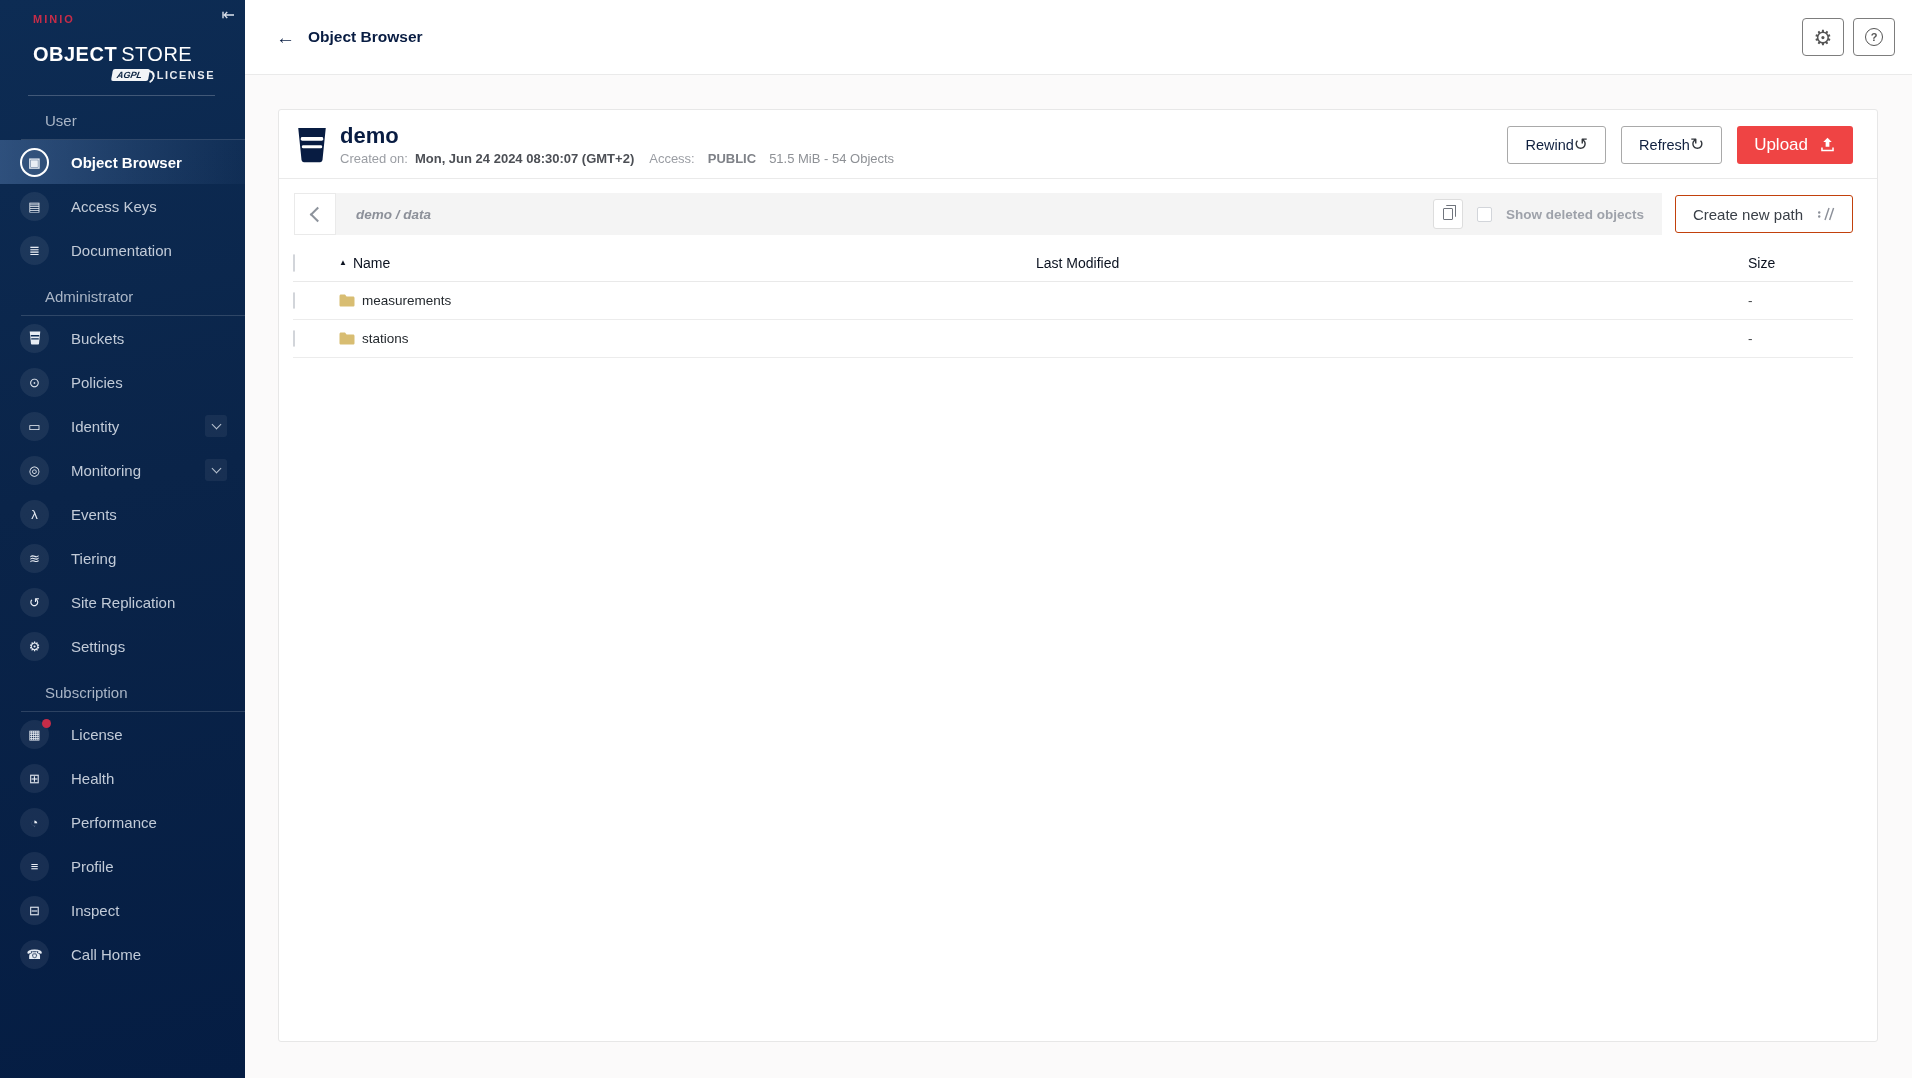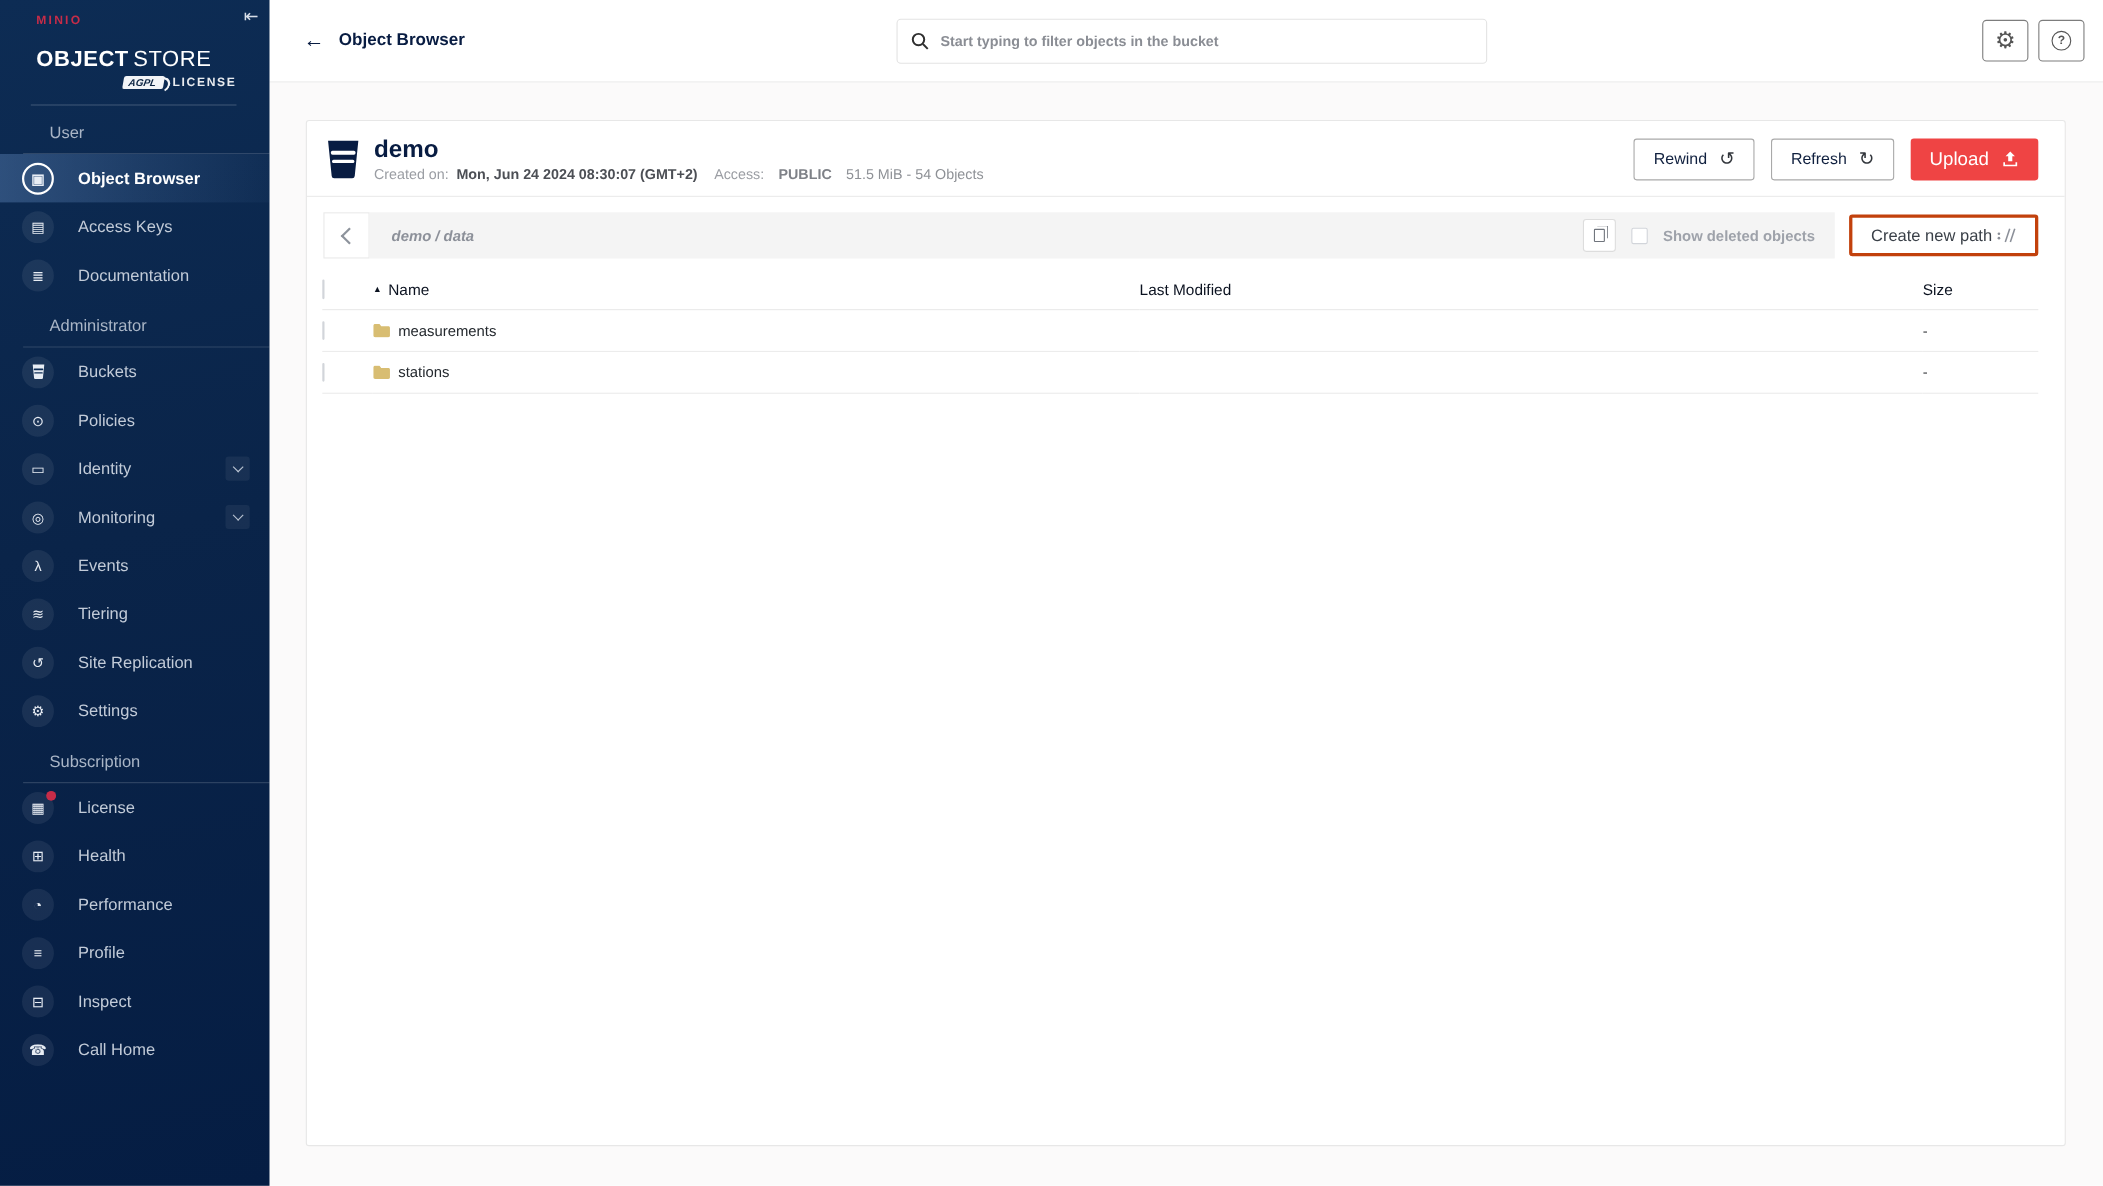--- a/index.html
+++ b/index.html
@@ -65,21 +65,21 @@
   .bucket-header { display:flex; align-items:center; padding:13px 24px 12px 18px; }
   .bucket-info { margin-left:13px; flex:1; }
   .bucket-name { font-size:22px; font-weight:bold; color:#081c42; line-height:1.15; }
   .bucket-meta { margin-top:3px; font-size:13px; display:flex; gap:7px; align-items:baseline; }
   .meta-label { color:#9a9da3; }
   .meta-value { color:#4c4f55; font-weight:bold; }
   .meta-public { color:#7e8187; font-weight:bold; margin-left:6px; }
   .meta-summary { color:#8e9196; margin-left:6px; }
   .bucket-actions { display:flex; gap:15px; align-items:center; }
   .btn-outline { height:38px; padding:0 17px; border:1px solid #a9a9a9; border-radius:3px; background:#fff;
-    color:#10203f; font-size:14.5px; display:flex; gap:11px; align-items:center; cursor:pointer;
+    color:#10203f; font-size:14.5px; display:flex; align-items:center; cursor:pointer;
     font-family:"Liberation Sans",sans-serif; }
   .btn-outline .circ-arrow { font-size:17px; color:#32363c; }
   .btn-primary { height:38px; padding:0 17px; border:none; border-radius:3px; background:#ef4444;
     color:#fff; font-size:17px; display:flex; gap:11px; align-items:center; cursor:pointer;
     font-family:"Liberation Sans",sans-serif; }
   .section-sep { border-top:1px solid #eaeaea; }
 
   
   .browse-bar { display:flex; align-items:center; margin:14px 24px 0 15px; }
   .back-chip { width:42px; height:42px; min-width:42px; border:1px solid #eaeaea; background:#fff;
@@ -89,22 +89,22 @@
   .path-bar { flex:1; height:42px; background:#f4f4f4; display:flex; align-items:center;
     padding:0 14px 0 20px; gap:14px; }
   .path-text { color:#8c9099; font-weight:bold; font-size:13.5px; flex:1;font-style:italic; }
   .copy-btn { width:30px; height:30px; background:#fff; border:1px solid #ddd; border-radius:3px;
     display:flex; align-items:center; justify-content:center; cursor:pointer; }
   .copy-ic { width:10px; height:12px; border:1.5px solid #70757d; border-radius:1px; position:relative; background:#fff; }
   .copy-ic:before { content:""; position:absolute; left:2px; top:-4px; width:9px; height:11px;
     border:1.5px solid #70757d; border-radius:1px; border-bottom:none; border-left:none; }
   .cb { width:15px; height:15px; border:1.5px solid #d2d5da; border-radius:2px; background:#fff; cursor:pointer; }
   .cb-label { color:#9ea2aa; font-weight:bold; font-size:13.5px; margin-right:4px; white-space:nowrap; }
-  .create-path-btn { margin-left:13px; height:38px; padding:0 17px; border:3px solid #c2410c; border-radius:3px;
-    background:#fff; color:#3a4048; font-size:15px; display:flex; gap:4px; align-items:center; cursor:pointer;
+  .create-path-btn { margin-left:13px; height:38px; padding:0 17px; border:1px solid #c2410c; border-radius:3px;
+    background:#fff; color:#3a4048; font-size:15px; display:flex; gap:14px; align-items:center; cursor:pointer;
     white-space:nowrap; font-family:"Liberation Sans",sans-serif; }
 
   
   .table-wrap { padding:8px 24px 0 14px; }
   table { width:100%; border-collapse:collapse; }
   th { text-align:left; font-size:14px; color:#0b1220; font-weight:normal; padding:12px 0 10px;
     border-bottom:1px solid #e9e9e9; }
   th.cb-col { width:46px; } th.lm-col { width:712px; } th.size-col { width:105px; }
   .sort-asc { font-size:8px; color:#0b1220; margin-right:6px; vertical-align:3px; cursor:pointer; }
   td { padding:11px 0; border-bottom:1px solid #ececec; font-size:13.5px; color:#24292e; }
@@ -216,27 +216,20 @@
         <span class="nav-label">Call Home</span>
       </div>
     </div>
 </div>
 
 <div class="main">
 
   <div class="topbar">
     <span class="back-arrow">←</span>
     <span class="page-title">Object Browser</span>
-    <div class="search-wrap">
-      <svg width="17" height="17" viewBox="0 0 17 17">
-        <circle cx="7" cy="7" r="5.2" fill="none" stroke="#2f2f2f" stroke-width="1.8"></circle>
-        <line x1="11" y1="11" x2="15.4" y2="15.4" stroke="#2f2f2f" stroke-width="1.8"></line>
-      </svg>
-      <input type="text" placeholder="Start typing to filter objects in the bucket" style="">
-    </div>
     <div class="topbar-actions">
       <div class="icon-btn">
         <span class="gear-glyph">⚙</span>
       </div>
       <div class="icon-btn">
         <span class="qmark">?</span>
       </div>
     </div>
   </div>
 

